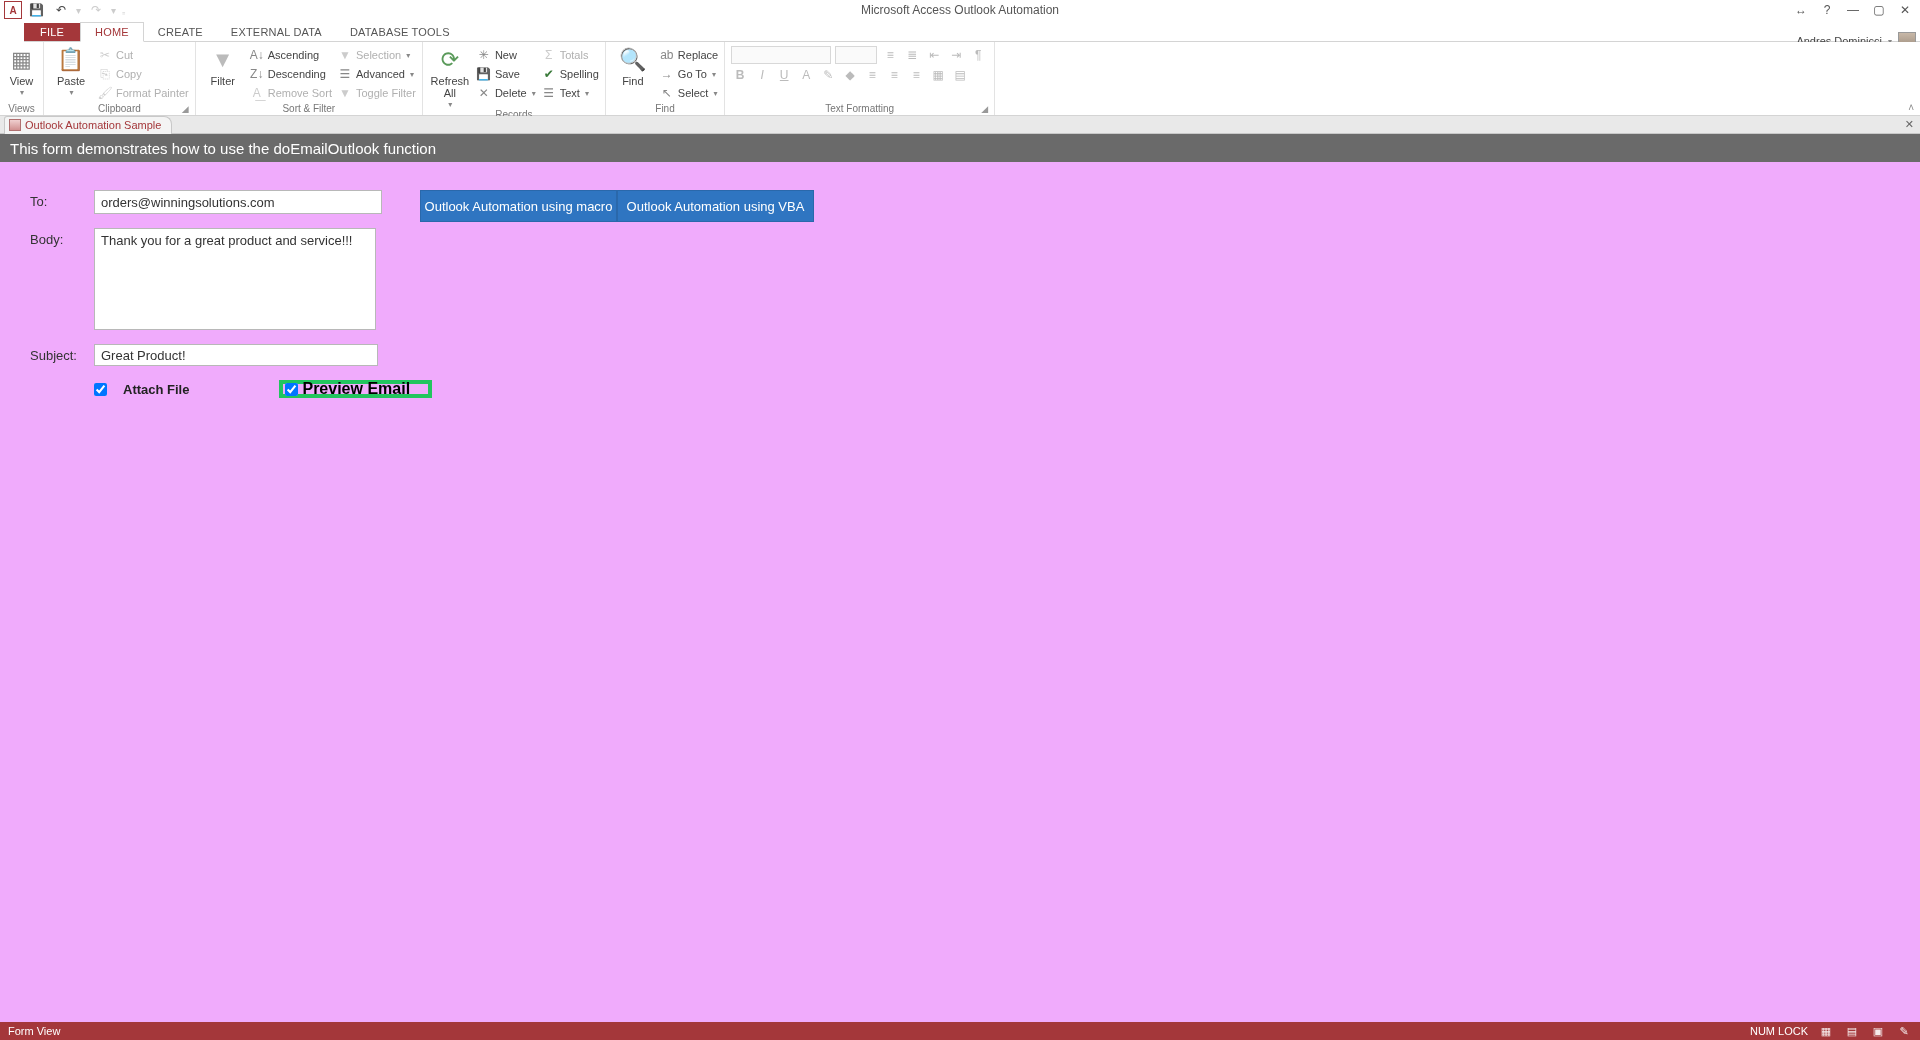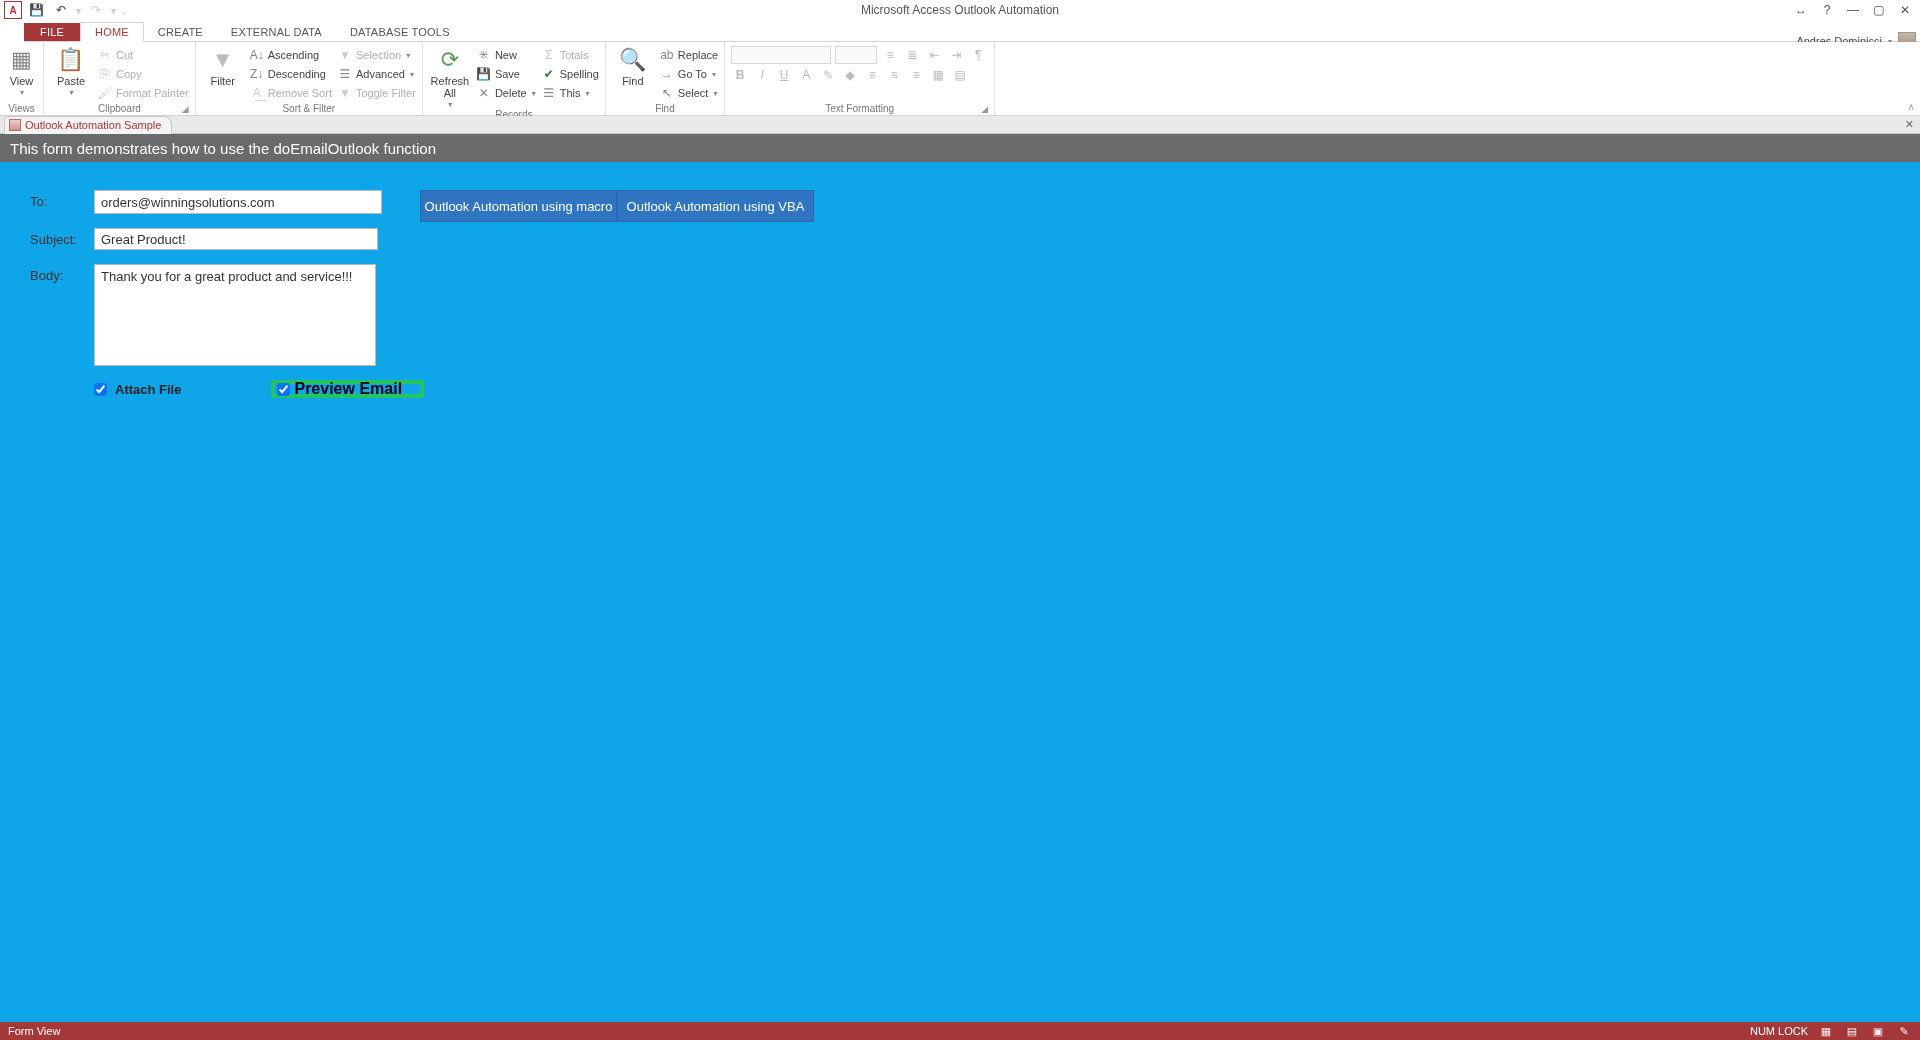--- a/index.html
+++ b/index.html
@@ -49,28 +49,28 @@
 
 .doctabs { height: 18px; background: #e9e9e9; border-bottom: 1px solid #c8c8c8; display:flex; align-items:center; font-size: 11px; position: relative; }
 .doctab { display:flex; align-items:center; gap:4px; background:#f4f4f4; border:1px solid #c8c8c8; border-bottom:none; height:18px; padding: 0 10px 0 4px; border-radius: 3px 8px 0 0; color:#a4373a; margin-left:4px; }
 .doctab-ic { width:12px; height:12px; background: linear-gradient(#f0d0d0,#d09090); border:1px solid #b07070; }
 .doctabs-close { position:absolute; right:6px; color:#666; font-size:11px; }
 
 
 .formhdr { height: 28px; background: #6a6a6a; color: #fff; display:flex; align-items:center; padding-left: 10px; font-size: 15px; }
 
 
-.formbody { background: #0ea5e9; position:absolute; top: 162px; bottom: 18px; left:0; right:0; padding: 28px 30px; }
+.formbody { background: #f0abfc; position:absolute; top: 162px; bottom: 18px; left:0; right:0; padding: 28px 30px; }
 .row { display:flex; align-items:flex-start; margin-bottom: 14px; }
 .lbl { width: 64px; font-size: 13px; color:#333; padding-top: 4px; }
 .txt-input { border:1px solid #b8b8b8; background:#fff; font-size:13px; padding: 4px 6px; color:#333; }
 .right-btns { position:absolute; left: 420px; top: 28px; display:flex; flex-direction:row; }
 .blue-btn { width: 197px; height: 32px; background:#2f75c1; color:#fff; border:1px solid #2a68ab; font-size:13px; display:flex; align-items:center; justify-content:center; cursor:default; }
 .chk-row { display:flex; align-items:center; gap: 90px; margin-top: 6px; margin-left: 64px; }
-.chk { display:flex; align-items:center; gap:8px; font-size:13px; color:#222; }
+.chk { display:flex; align-items:center; gap:16px; font-size:13px; color:#222; }
 .chk input { width:13px; height:13px; }
 .chk-box-outline { border:4px solid #22c55e; padding: 0 18px 0 2px; display:flex; align-items:center; gap:4px; height:18px; }
 
 
 .status { position:absolute; bottom:0; left:0; right:0; height:18px; background:#a4373a; color:#fff; font-size:11px; display:flex; align-items:center; padding:0 8px; }
 .status-right { margin-left:auto; display:flex; align-items:center; gap:10px; }
 .st-ic { width:16px; height:14px; display:flex; align-items:center; justify-content:center; opacity:.9; }
 
 
 .deco { position:absolute; right:0; top:0; width:400px; height:94px; pointer-events:none; opacity:.15; }
@@ -228,21 +228,21 @@
         <div class="small-btn dis">
             <span class="sm-ic dis">Σ</span>
             <span>Totals</span>
           </div>
         <div class="small-btn">
             <span class="sm-ic" style="color:#3a7a3a">✔</span>
             <span>Spelling</span>
           </div>
         <div class="small-btn">
             <span class="sm-ic">☰</span>
-            <span>This</span>
+            <span>Text</span>
             <span class="dd">▾</span>
           </div>
       </div>
     </div>
     <div class="group-label">Records</div>
   </div>
 
   <div class="group">
     <div class="group-body">
       <div class="big-btn">
@@ -316,26 +316,26 @@
 <div class="formhdr">
   <span>This form demonstrates how to use the doEmailOutlook function</span>
 </div>
 
 <div class="formbody">
   <div class="row">
     <div class="lbl">To:</div>
     <input class="txt-input" style="width: 288px; height: 24px;" value="orders@winningsolutions.com">
   </div>
   <div class="row">
+    <div class="lbl">Body:</div>
+    <textarea class="txt-input" style="width: 282px; height: 102px; resize: none;">Thank you for a great product and service!!!</textarea>
+  </div>
+  <div class="row">
     <div class="lbl">Subject:</div>
     <input class="txt-input" style="width: 284px; height: 22px;" value="Great Product!">
-  </div>
-  <div class="row">
-    <div class="lbl">Body:</div>
-    <textarea class="txt-input" style="width: 282px; height: 102px; resize: none;">Thank you for a great product and service!!!</textarea>
   </div>
   <div class="chk-row">
     <label class="chk">
       <input type="checkbox" checked="" style="">
       <span style="font-weight:600">Attach File</span>
     </label>
     <span class="chk-box-outline">
       <input type="checkbox" checked="" style="">
       <span style="font-weight:600">Preview Email</span>
     </span>

